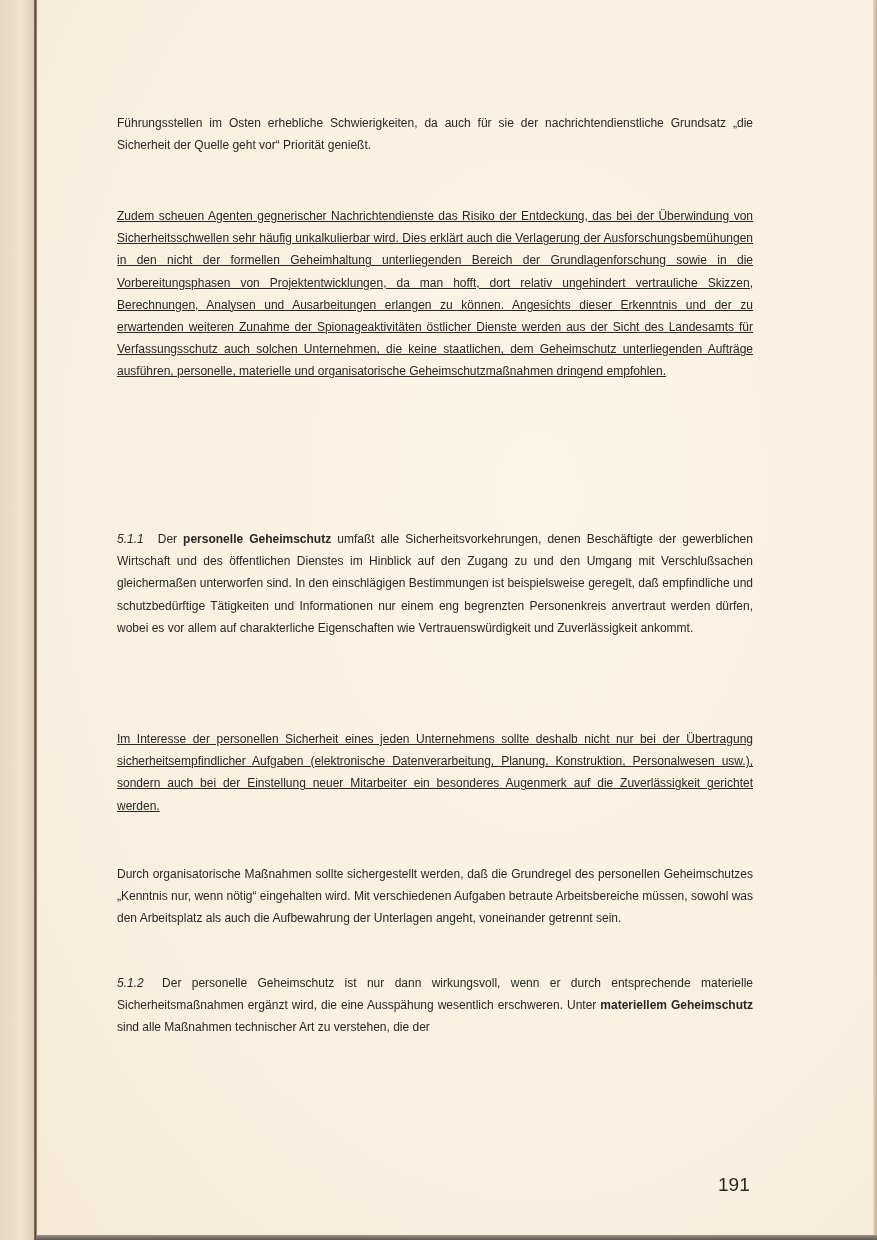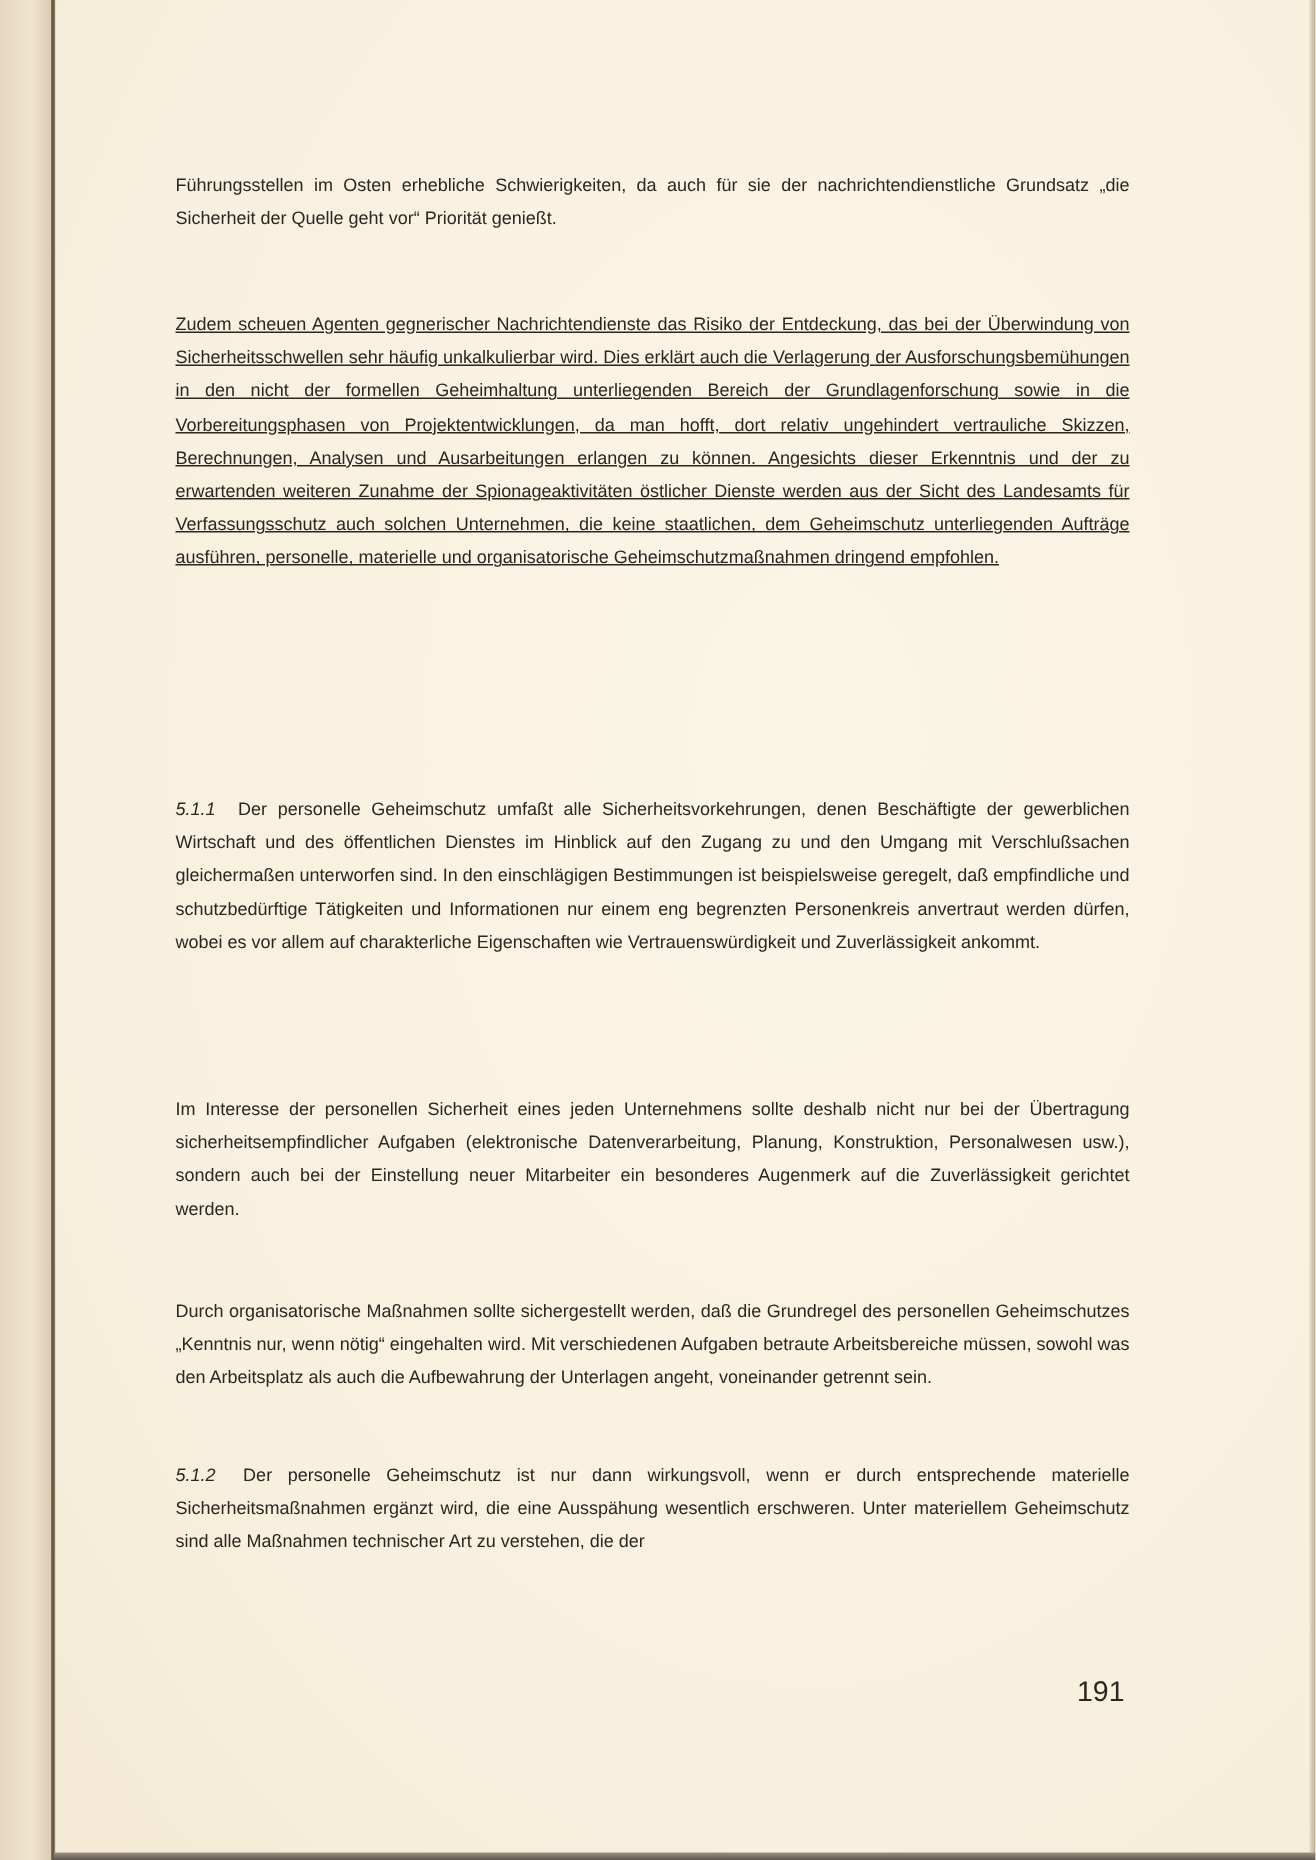--- a/index.html
+++ b/index.html
@@ -29,23 +29,23 @@
     position:absolute; left:37px; top:0; right:4px; bottom:5px;
     background:radial-gradient(ellipse at 60% 40%,#fbf5e6 0%,#f8f0de 70%,#f3e9d4 100%);
   }
   .text-block {
     position:absolute; left:117px; width:636px;
     font-size:12px; line-height:22.2px;
     text-align:justify; hyphens:manual;
   }
   .text-block p { margin:0; }
   .sec-num { font-style:italic; margin-right:8px; }
-  b { font-weight:normal; }
+  b { font-weight:bold; }
   .page-number {
-    position:absolute; left:718px; top:1118px; font-size:19px;
+    position:absolute; left:718px; top:1174px; font-size:19px;
   }
 </style>
 </head>
 <body>
 
 <div class="gutter-left"></div>
 <div class="spine-line"></div>
 <div class="page"></div>
 <div class="page-edge-right"></div>
 <div class="bottom-edge"></div>
@@ -60,21 +60,21 @@
 
 <div class="text-block" style="top:528px;">
   <p>
     <span class="sec-num">5.1.1</span>
     <span>Der</span>
     <b>personelle Geheimschutz</b>
     <span>umfaßt alle Sicherheitsvorkehrungen, denen Beschäftigte der gewerblichen Wirtschaft und des öffentlichen Dienstes im Hinblick auf den Zugang zu und den Umgang mit Verschlußsachen gleichermaßen unterworfen sind. In den einschlägigen Bestimmungen ist beispielsweise geregelt, daß empfindliche und schutzbedürftige Tätigkeiten und Informationen nur einem eng begrenzten Personenkreis anvertraut werden dürfen, wobei es vor allem auf charakterliche Eigenschaften wie Vertrauenswürdigkeit und Zuverlässigkeit ankommt.</span>
   </p>
 </div>
 
-<div class="text-block" style="top:728px;">
+<div class="text-block" style="top:728px;text-decoration:underline;">
   <p>Im Interesse der personellen Sicherheit eines jeden Unternehmens sollte deshalb nicht nur bei der Übertragung sicherheitsempfindlicher Aufgaben (elektronische Datenverarbeitung, Planung, Konstruktion, Personalwesen usw.), sondern auch bei der Einstellung neuer Mitarbeiter ein besonderes Augenmerk auf die Zuverlässigkeit gerichtet werden.</p>
 </div>
 
 <div class="text-block" style="top:863px;">
   <p>Durch organisatorische Maßnahmen sollte sichergestellt werden, daß die Grundregel des personellen Geheimschutzes „Kenntnis nur, wenn nötig“ eingehalten wird. Mit verschiedenen Aufgaben betraute Arbeitsbereiche müssen, sowohl was den Arbeitsplatz als auch die Aufbewahrung der Unterlagen angeht, voneinander getrennt sein.</p>
 </div>
 
 <div class="text-block" style="top:972px;">
   <p>
     <span class="sec-num">5.1.2</span>

